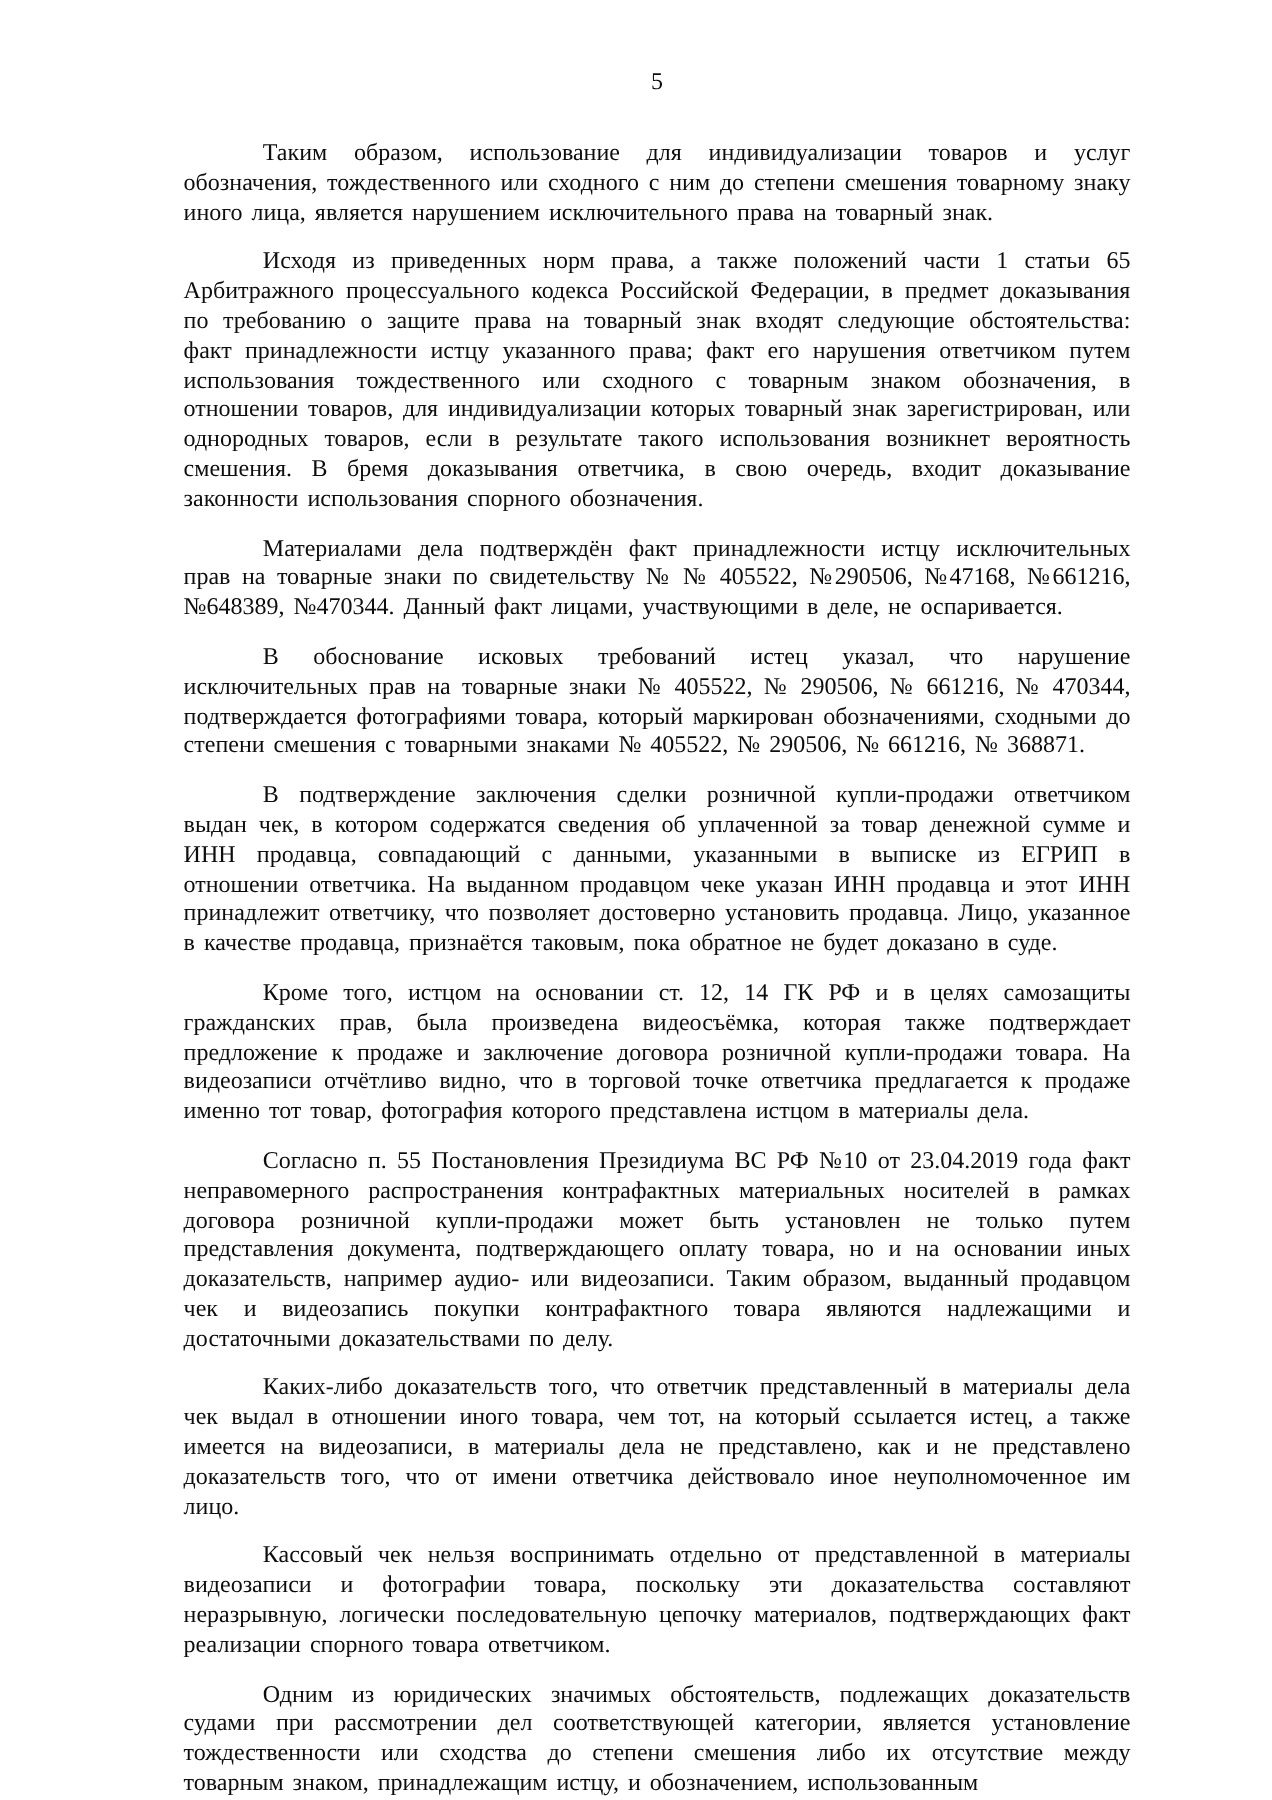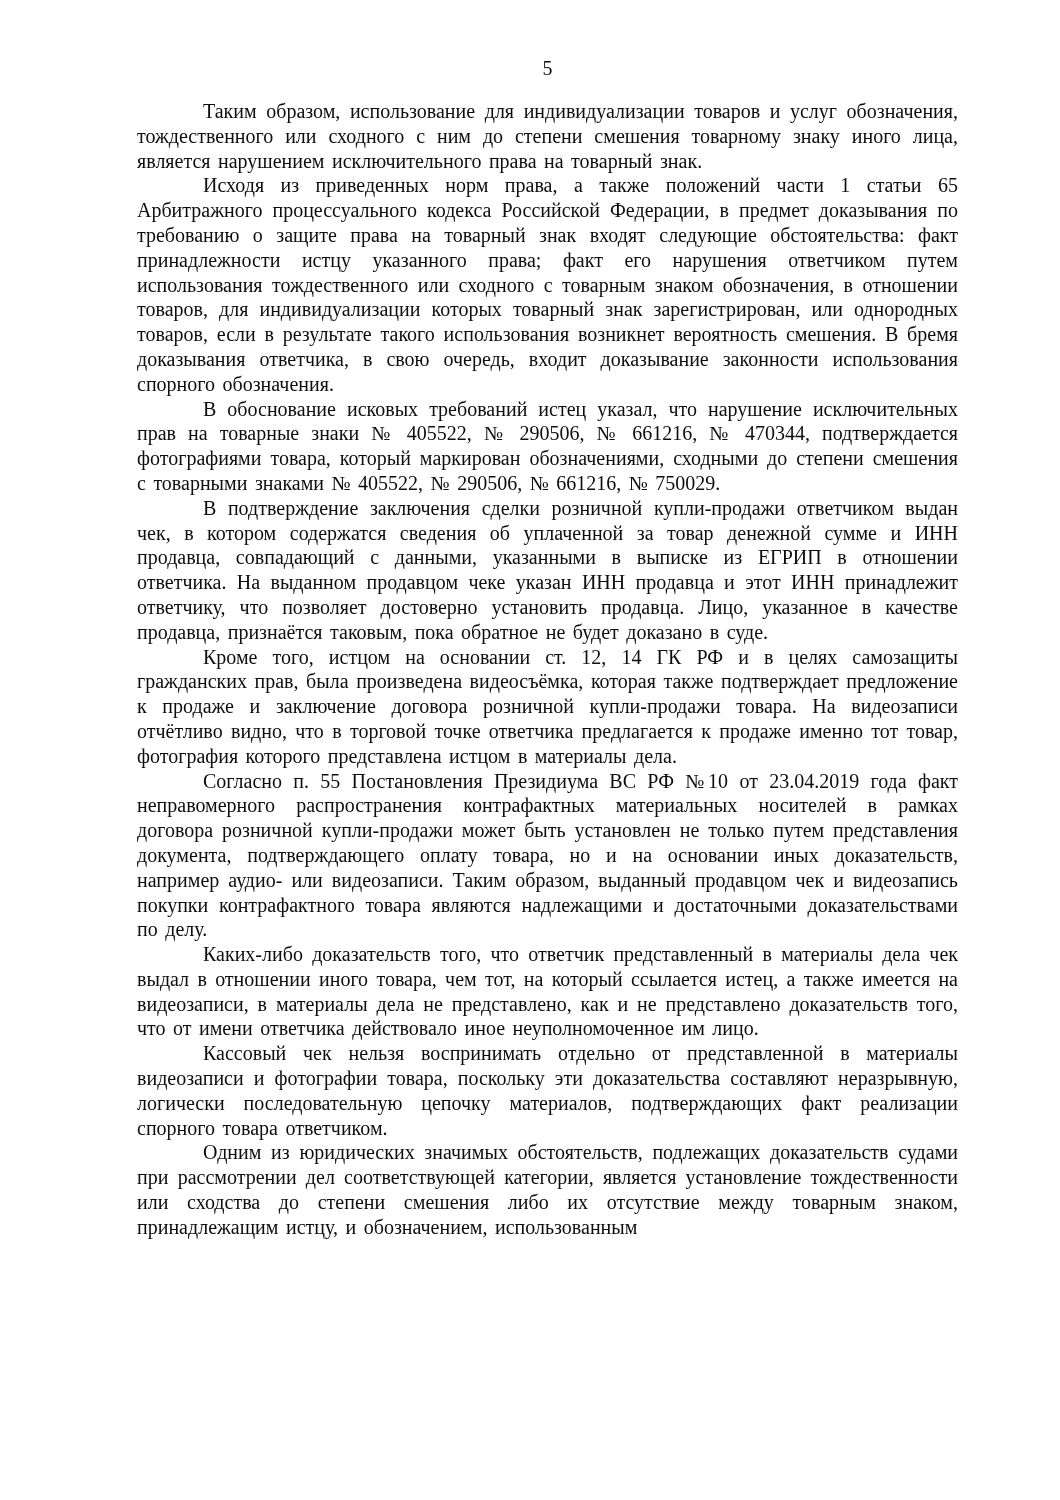--- a/index.html
+++ b/index.html
@@ -28,36 +28,37 @@
   .content {
     position: absolute;
     top: 99px;
     left: 137px;
     width: 821px;
     font-size: 20px;
     line-height: 24.8px;
     text-align: justify;
   }
   .content p {
-    margin: 0;
+    margin: 16px;
     padding: 0;
     text-indent: 66px;
     word-spacing: 2.5px;
   }
 </style>
 </head>
 <body>
 
 <div class="sheet">
   <div class="page-num">5</div>
 
   <div class="content">
     <p>Таким образом, использование для индивидуализации товаров и услуг обозначения, тождественного или сходного с ним до степени смешения товарному знаку иного лица, является нарушением исключительного права на товарный знак.</p>
     <p>Исходя из приведенных норм права, а также положений части 1 статьи 65 Арбитражного процессуального кодекса Российской Федерации, в предмет доказывания по требованию о защите права на товарный знак входят следующие обстоятельства: факт принадлежности истцу указанного права; факт его нарушения ответчиком путем использования тождественного или сходного с товарным знаком обозначения, в отношении товаров, для индивидуализации которых товарный знак зарегистрирован, или однородных товаров, если в результате такого использования возникнет вероятность смешения. В бремя доказывания ответчика, в свою очередь, входит доказывание законности использования спорного обозначения.</p>
-    <p>В обоснование исковых требований истец указал, что нарушение исключительных прав на товарные знаки № 405522, № 290506, № 661216, № 470344, подтверждается фотографиями товара, который маркирован обозначениями, сходными до степени смешения с товарными знаками № 405522, № 290506, № 661216, № 750029.</p>
+    <p>Материалами дела подтверждён факт принадлежности истцу исключительных прав на товарные знаки по свидетельству № № 405522, №290506, №47168, №661216, №648389, №470344. Данный факт лицами, участвующими в деле, не оспаривается.</p>
+    <p>В обоснование исковых требований истец указал, что нарушение исключительных прав на товарные знаки № 405522, № 290506, № 661216, № 470344, подтверждается фотографиями товара, который маркирован обозначениями, сходными до степени смешения с товарными знаками № 405522, № 290506, № 661216, № 368871.</p>
     <p>В подтверждение заключения сделки розничной купли-продажи ответчиком выдан чек, в котором содержатся сведения об уплаченной за товар денежной сумме и ИНН продавца, совпадающий с данными, указанными в выписке из ЕГРИП в отношении ответчика. На выданном продавцом чеке указан ИНН продавца и этот ИНН принадлежит ответчику, что позволяет достоверно установить продавца.  Лицо, указанное в качестве продавца, признаётся таковым, пока обратное не будет доказано в суде.</p>
     <p>Кроме того, истцом на основании ст. 12, 14 ГК РФ и в целях самозащиты гражданских прав, была произведена видеосъёмка, которая также подтверждает предложение к продаже и заключение договора розничной купли-продажи товара. На видеозаписи отчётливо видно, что в торговой точке ответчика предлагается к продаже именно тот товар, фотография которого представлена истцом в материалы дела.</p>
     <p>Согласно п. 55 Постановления Президиума ВС РФ №10 от 23.04.2019 года факт неправомерного распространения контрафактных материальных носителей в рамках договора розничной купли-продажи может быть установлен не только путем представления документа, подтверждающего оплату товара, но и на основании иных доказательств, например аудио- или видеозаписи. Таким образом, выданный продавцом чек и видеозапись покупки контрафактного товара являются надлежащими и достаточными доказательствами по делу.</p>
     <p>Каких-либо доказательств того, что ответчик представленный в материалы дела чек выдал в отношении иного товара, чем тот, на который ссылается истец, а также имеется на видеозаписи, в материалы дела не представлено, как и не представлено доказательств того, что от имени ответчика действовало иное неуполномоченное им лицо.</p>
     <p>Кассовый чек нельзя воспринимать отдельно от представленной в материалы видеозаписи и фотографии товара, поскольку эти доказательства составляют неразрывную, логически последовательную цепочку материалов, подтверждающих факт реализации спорного товара ответчиком.</p>
     <p>Одним из юридических значимых обстоятельств, подлежащих доказательств судами при рассмотрении дел соответствующей категории, является установление тождественности или сходства до степени смешения либо их отсутствие между товарным знаком, принадлежащим истцу, и обозначением, использованным</p>
   </div>
 </div>
 
 </body></html>

